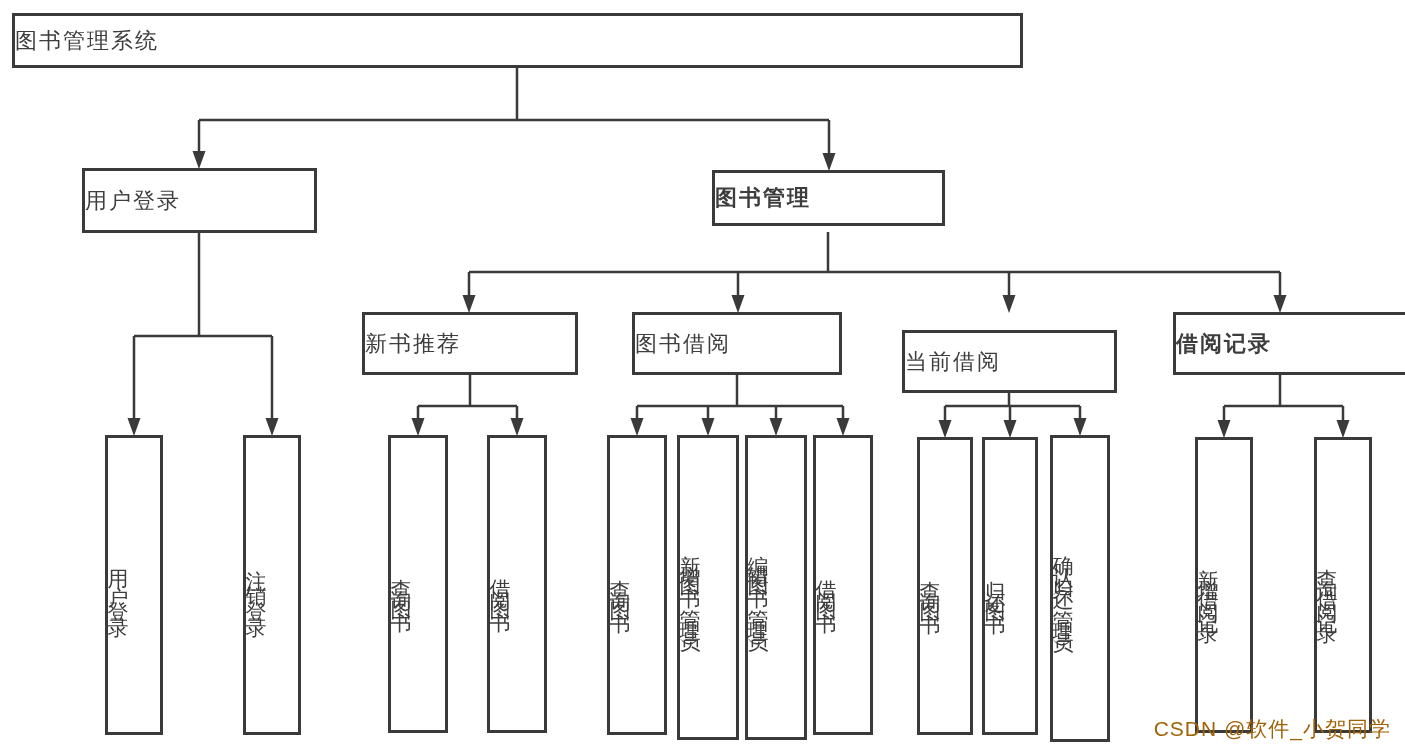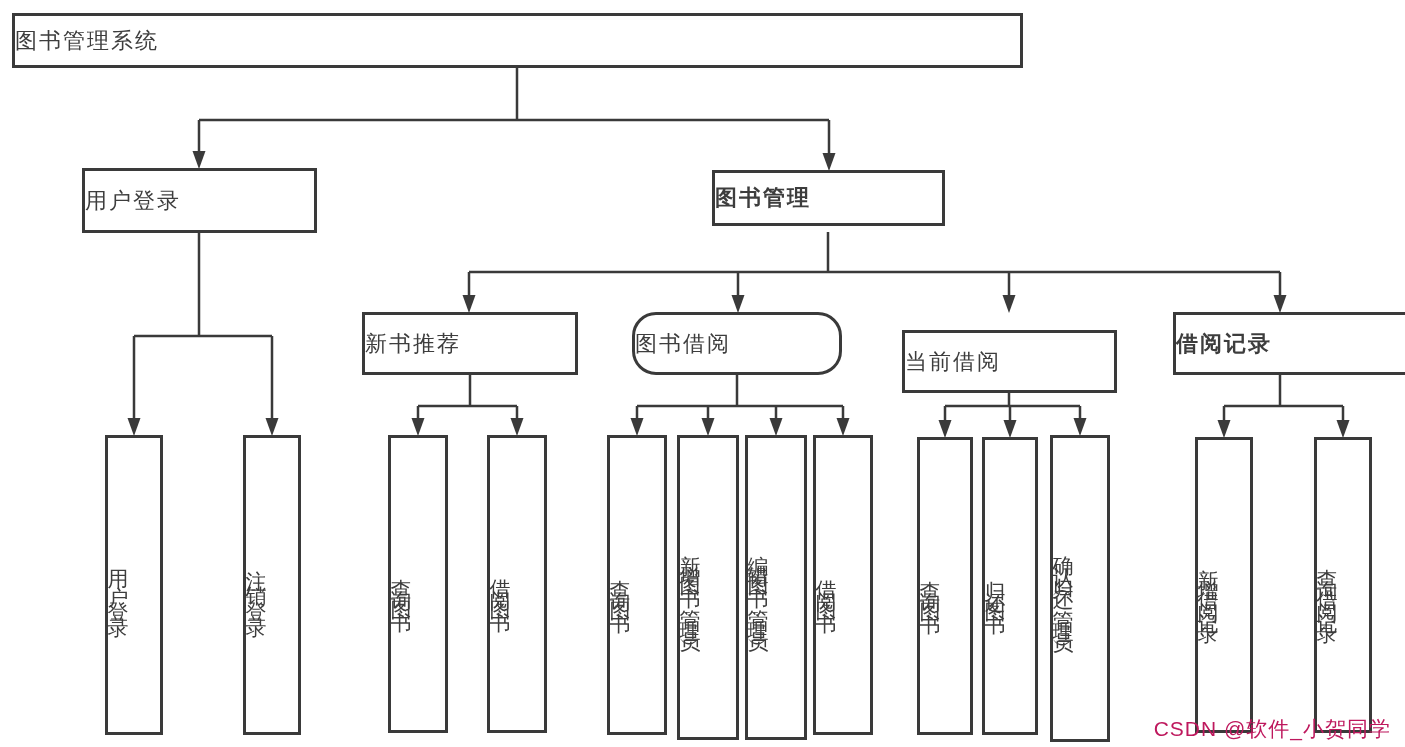--- a/index.html
+++ b/index.html
@@ -34,21 +34,21 @@
     color:#3d3d3d;
     letter-spacing:11px;
     line-height:1;
   }
   .wide-space .vlbl { letter-spacing:16px; }
   .watermark {
     position:absolute;
     right:14px;
     bottom:4px;
     font-size:21px;
-    color:#be185d;
+    color:#a16207;
     z-index:5;
     letter-spacing:1px;
     white-space:nowrap;
   }
 </style>
 </head>
 <body>
 
 <div class="canvas">
 
@@ -113,21 +113,21 @@
   <div class="box" style="left:82px; top:168px; width:235px; height:65px;">
     <span class="lbl">用户登录</span>
   </div>
   <div class="box" style="left:712px; top:170px; width:233px; height:56px;font-weight:bold;">
     <span class="lbl">图书管理</span>
   </div>
 
   <div class="box" style="left:362px; top:312px; width:216px; height:63px;">
     <span class="lbl">新书推荐</span>
   </div>
-  <div class="box" style="left:632px; top:312px; width:210px; height:63px;border-radius:24px;">
+  <div class="box" style="left:632px; top:312px; width:210px; height:63px;">
     <span class="lbl">图书借阅</span>
   </div>
   <div class="box" style="left:902px; top:330px; width:215px; height:63px;">
     <span class="lbl">当前借阅</span>
   </div>
   <div class="box" style="left:1173px; top:312px; width:244px; height:63px;font-weight:bold;">
     <span class="lbl">借阅记录</span>
   </div>
 
   <div class="box wide-space" style="left:105px; top:435px; width:58px; height:300px;">

